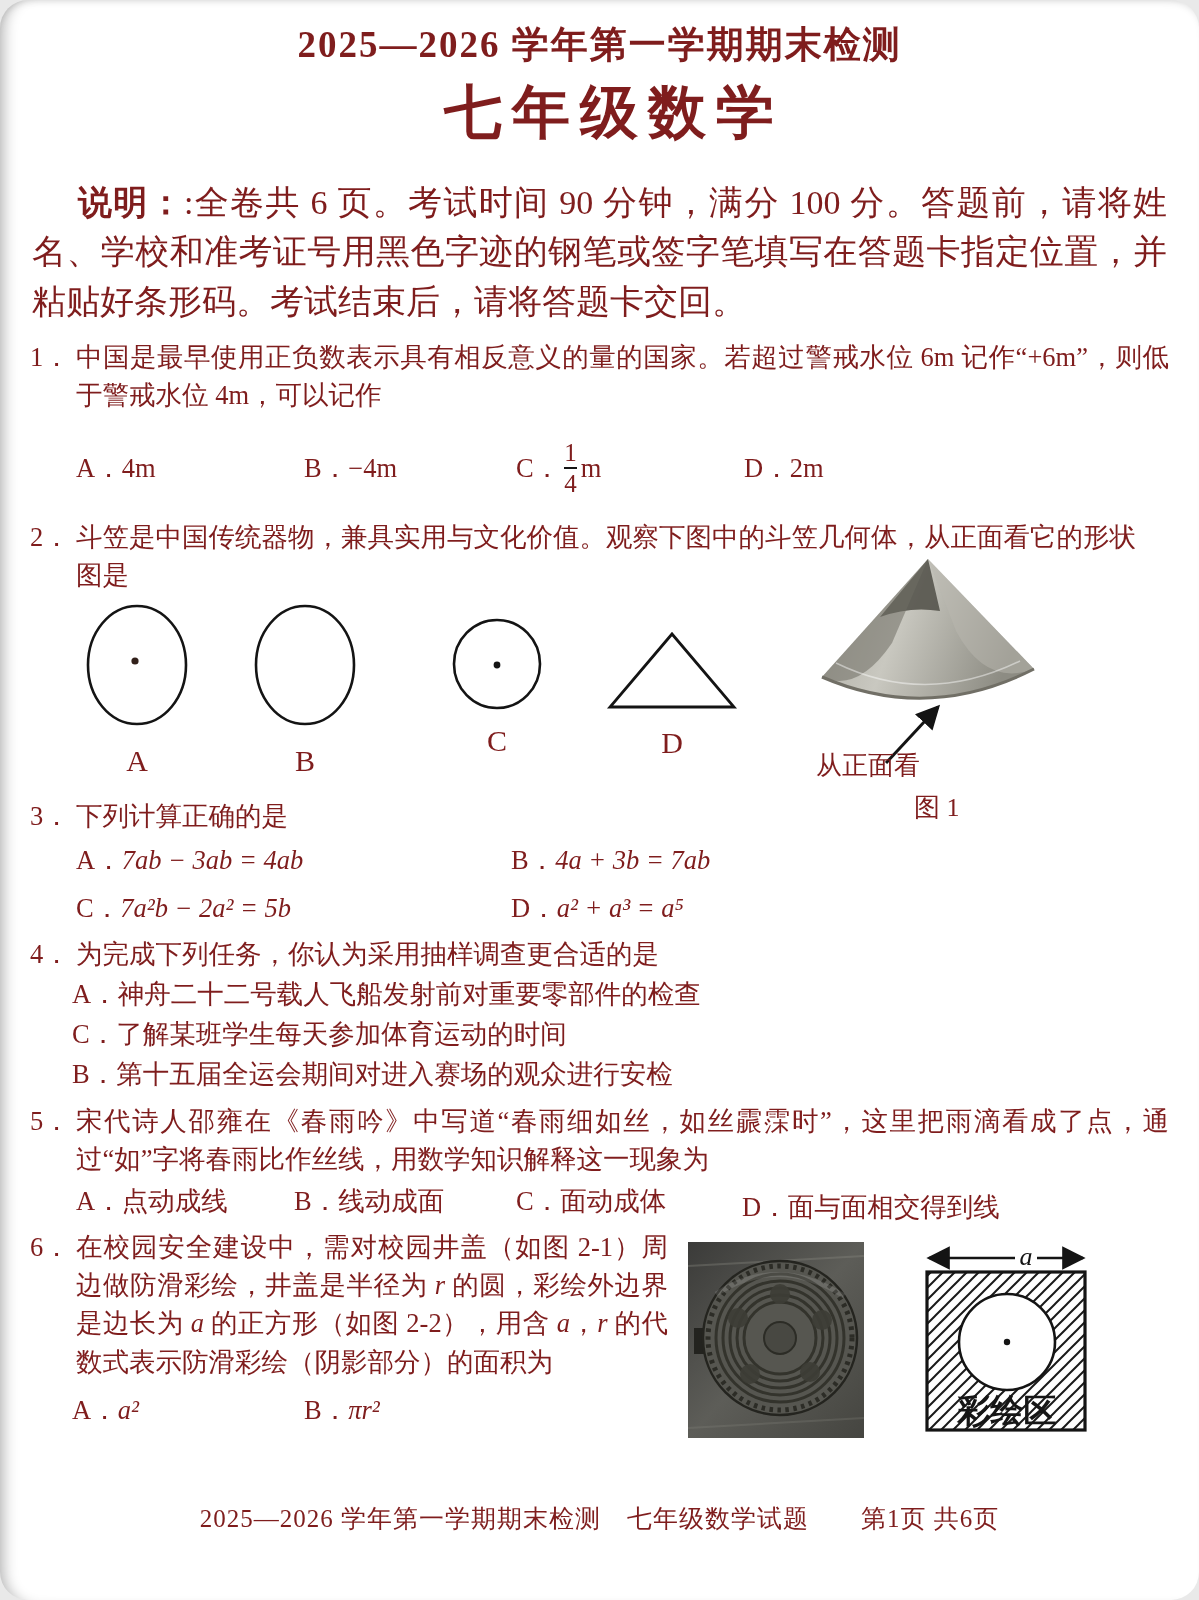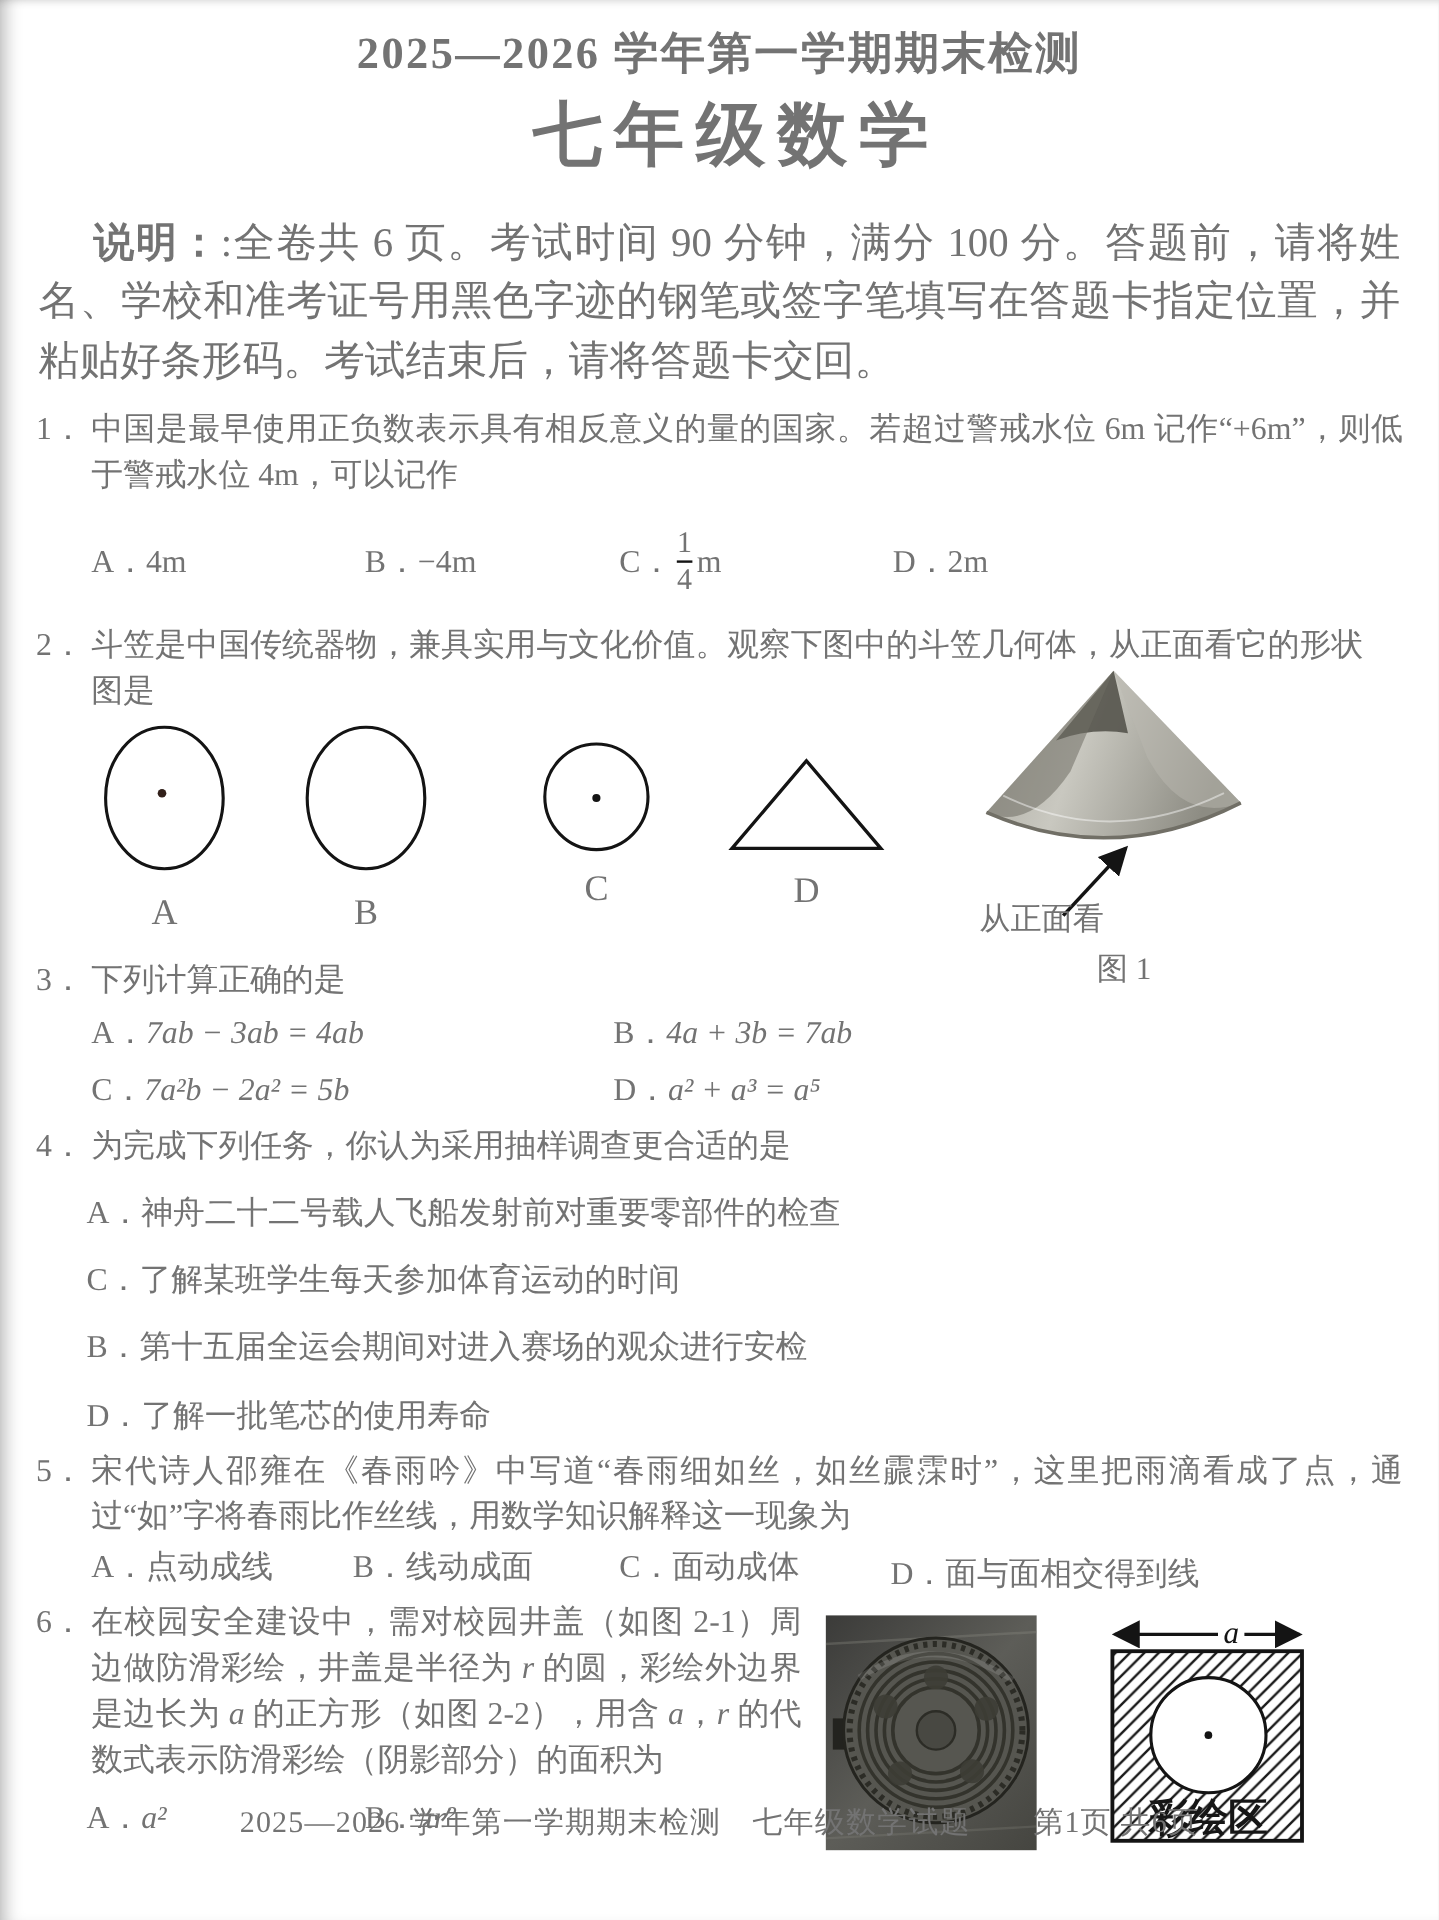--- a/index.html
+++ b/index.html
@@ -1,20 +1,21 @@
 <!DOCTYPE html>
 <html><head>
 <meta charset="utf-8">
 <style>
   html,body{margin:0;padding:0;background:#e9e9e9;}
   .page{
     position:relative;width:1199px;height:1600px;margin:0 auto;overflow:hidden;
-    background:#ffffff;color:#737373;
+    background:#ffffff;color:#7f1d1d;
     font-family:"Liberation Serif","DejaVu Serif",serif;
     box-shadow:inset 14px 0 14px -10px rgba(0,0,0,.28), inset 0 6px 8px -6px rgba(0,0,0,.18);
+    border-radius:28px;
   }
   .title1{padding-top:20px;text-align:center;font-size:37px;font-weight:bold;letter-spacing:2px;}
   .title2{margin-top:4px;text-align:center;font-size:58px;font-weight:bold;letter-spacing:10px;padding-left:29px;}
   .notice{margin:26px 32px 12px 32px;font-size:34px;line-height:1.45;text-indent:46px;text-align:justify;}
   .notice b{font-family:"Liberation Sans","DejaVu Sans",sans-serif;}
   .part-title{margin-top:20px;text-align:center;font-size:33px;font-weight:bold;
     font-family:"Liberation Sans","DejaVu Sans",sans-serif;letter-spacing:3px;}
   .directions{margin:16px 34px 0 34px;padding-left:76px;text-indent:-76px;
     font-size:27.5px;line-height:1.42;font-weight:bold;
     font-family:"Liberation Sans","DejaVu Sans",sans-serif;}
@@ -36,21 +37,21 @@
   .shape-strip{position:relative;height:188px;margin-left:16px;margin-top:6px;}
   .shape-group{position:absolute;display:flex;flex-direction:column;align-items:center;}
   .shape-label{margin-top:8px;font-size:30px;}
   .cone-fig{position:absolute;left:770px;top:40px;width:250px;}
   .cone-caption{position:absolute;left:10px;top:196px;font-size:26px;white-space:nowrap;}
   .fig1-caption{position:absolute;left:108px;top:238px;font-size:26px;white-space:nowrap;}
   
   .grid2{display:grid;grid-template-columns:435px auto;row-gap:10px;margin-left:46px;margin-top:6px;}
   
   .optlines{margin-left:42px;}
-  .optlines div{margin-top:18px;}
+  .optlines div{margin-top:2px;}
   
   .q5opts{margin-top:4px;}
   .q5opts .opt:nth-child(1){width:218px;}
   .q5opts .opt:nth-child(2){width:222px;}
   .q5opts .opt:nth-child(3){width:226px;}
   
   .q6{min-height:262px;}
   .q6 .qbody{width:592px;}
   .q6grid{display:grid;grid-template-columns:232px auto;row-gap:14px;margin-left:42px;margin-top:10px;width:470px;}
   .sidefig{position:absolute;display:flex;flex-direction:column;align-items:center;}
@@ -179,21 +180,20 @@
     </div>
   </div>
 
   <div class="q">
     <span class="qnum">4．</span>
     <div class="qbody">为完成下列任务，你认为采用抽样调查更合适的是</div>
     <div class="optlines">
       <div><span>A．</span><span>神舟二十二号载人飞船发射前对重要零部件的检查</span></div>
       <div><span>C．</span><span>了解某班学生每天参加体育运动的时间</span></div>
       <div><span>B．</span><span>第十五届全运会期间对进入赛场的观众进行安检</span></div>
-      <div><span>D．</span><span>了解一批笔芯的使用寿命</span></div>
     </div>
   </div>
 
   <div class="q">
     <span class="qnum">5．</span>
     <div class="qbody">宋代诗人邵雍在《春雨吟》中写道“春雨细如丝，如丝霢霂时”，这里把雨滴看成了点，通过“如”字将春雨比作丝线，用数学知识解释这一现象为</div>
     <div class="optrow q5opts">
       <span class="opt">
           <span>A．</span>
           <span>点动成线</span>

